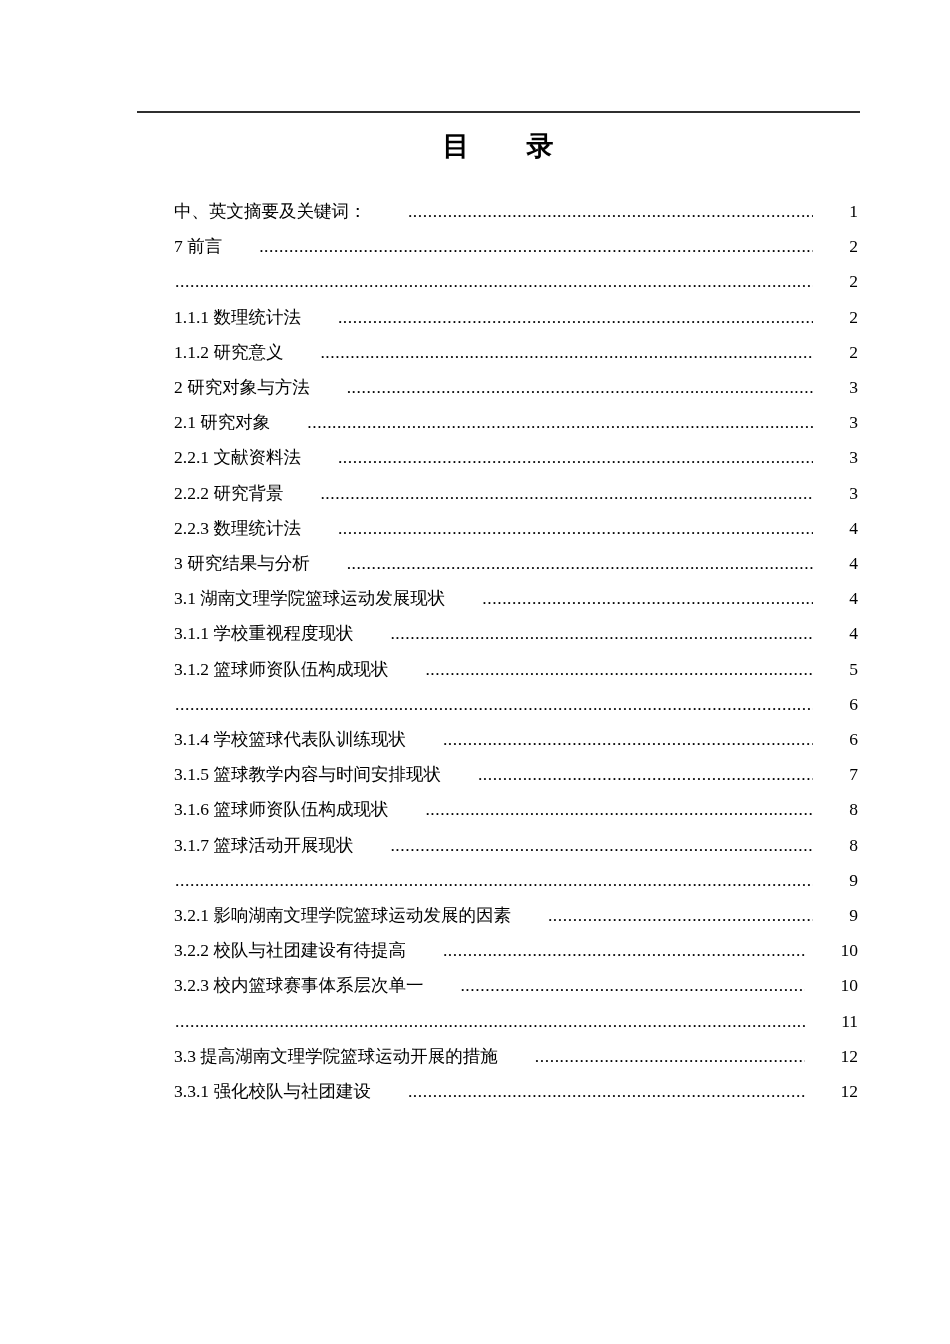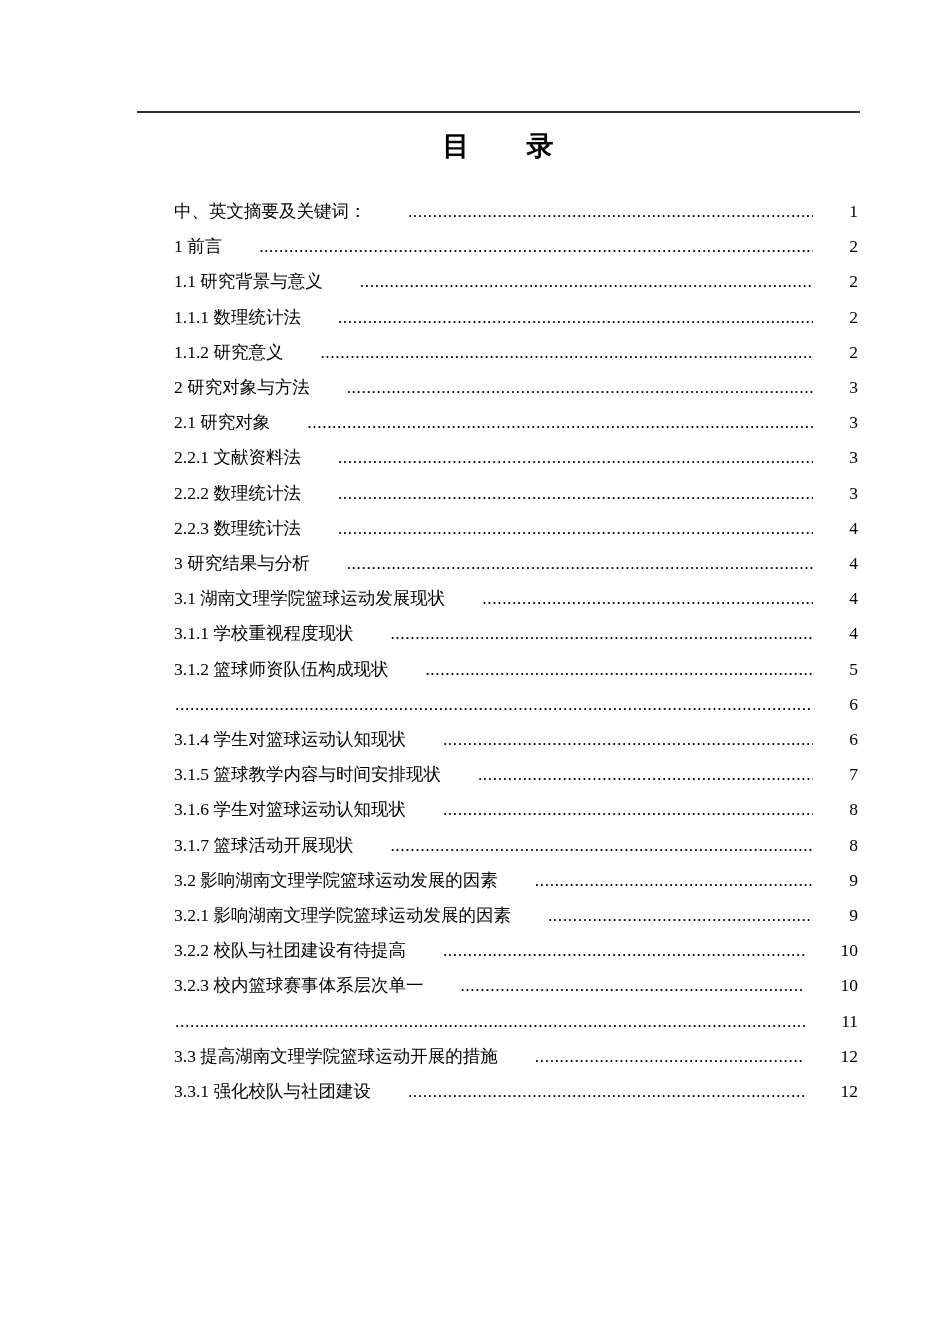--- a/index.html
+++ b/index.html
@@ -83,27 +83,26 @@
   <div class="top-rule"></div>
   <h1 class="doc-title">目　　录</h1>
   <div class="toc-list">
   <div class="toc-row">
     <span class="toc-label">中、英文摘要及关键词： </span>
     <span class="toc-leader"></span>
     <span class="toc-page">1</span>
   </div>
 
   <div class="toc-row">
-    <span class="toc-label">1 前言</span>
-    <span class="toc-leader"></span>
-    <span class="toc-page">2</span>
-  </div>
-
-  <div class="toc-row">
-    <span class="toc-label">1.1 研究背景与意义</span>
+    <span class="toc-label">7 前言</span>
+    <span class="toc-leader"></span>
+    <span class="toc-page">2</span>
+  </div>
+
+  <div class="toc-row">
     <span class="toc-leader"></span>
     <span class="toc-page">2</span>
   </div>
 
   <div class="toc-row">
     <span class="toc-label">1.1.1 数理统计法</span>
     <span class="toc-leader"></span>
     <span class="toc-page">2</span>
   </div>
 
@@ -125,21 +124,21 @@
     <span class="toc-page">3</span>
   </div>
 
   <div class="toc-row">
     <span class="toc-label">2.2.1 文献资料法</span>
     <span class="toc-leader"></span>
     <span class="toc-page">3</span>
   </div>
 
   <div class="toc-row">
-    <span class="toc-label">2.2.2 数理统计法</span>
+    <span class="toc-label">2.2.2 研究背景</span>
     <span class="toc-leader"></span>
     <span class="toc-page">3</span>
   </div>
 
   <div class="toc-row">
     <span class="toc-label">2.2.3 数理统计法</span>
     <span class="toc-leader"></span>
     <span class="toc-page">4</span>
   </div>
 
@@ -166,45 +165,44 @@
     <span class="toc-leader"></span>
     <span class="toc-page">5</span>
   </div>
 
   <div class="toc-row">
     <span class="toc-leader"></span>
     <span class="toc-page">6</span>
   </div>
 
   <div class="toc-row">
-    <span class="toc-label">3.1.4 学生对篮球运动认知现状</span>
+    <span class="toc-label">3.1.4 学校篮球代表队训练现状</span>
     <span class="toc-leader"></span>
     <span class="toc-page">6</span>
   </div>
 
   <div class="toc-row">
     <span class="toc-label">3.1.5 篮球教学内容与时间安排现状</span>
     <span class="toc-leader"></span>
     <span class="toc-page">7</span>
   </div>
 
   <div class="toc-row">
-    <span class="toc-label">3.1.6 学生对篮球运动认知现状</span>
+    <span class="toc-label">3.1.6 篮球师资队伍构成现状</span>
     <span class="toc-leader"></span>
     <span class="toc-page">8</span>
   </div>
 
   <div class="toc-row">
     <span class="toc-label">3.1.7 篮球活动开展现状</span>
     <span class="toc-leader"></span>
     <span class="toc-page">8</span>
   </div>
 
   <div class="toc-row">
-    <span class="toc-label">3.2 影响湖南文理学院篮球运动发展的因素</span>
     <span class="toc-leader"></span>
     <span class="toc-page">9</span>
   </div>
 
   <div class="toc-row">
     <span class="toc-label">3.2.1 影响湖南文理学院篮球运动发展的因素</span>
     <span class="toc-leader"></span>
     <span class="toc-page">9</span>
   </div>
 

